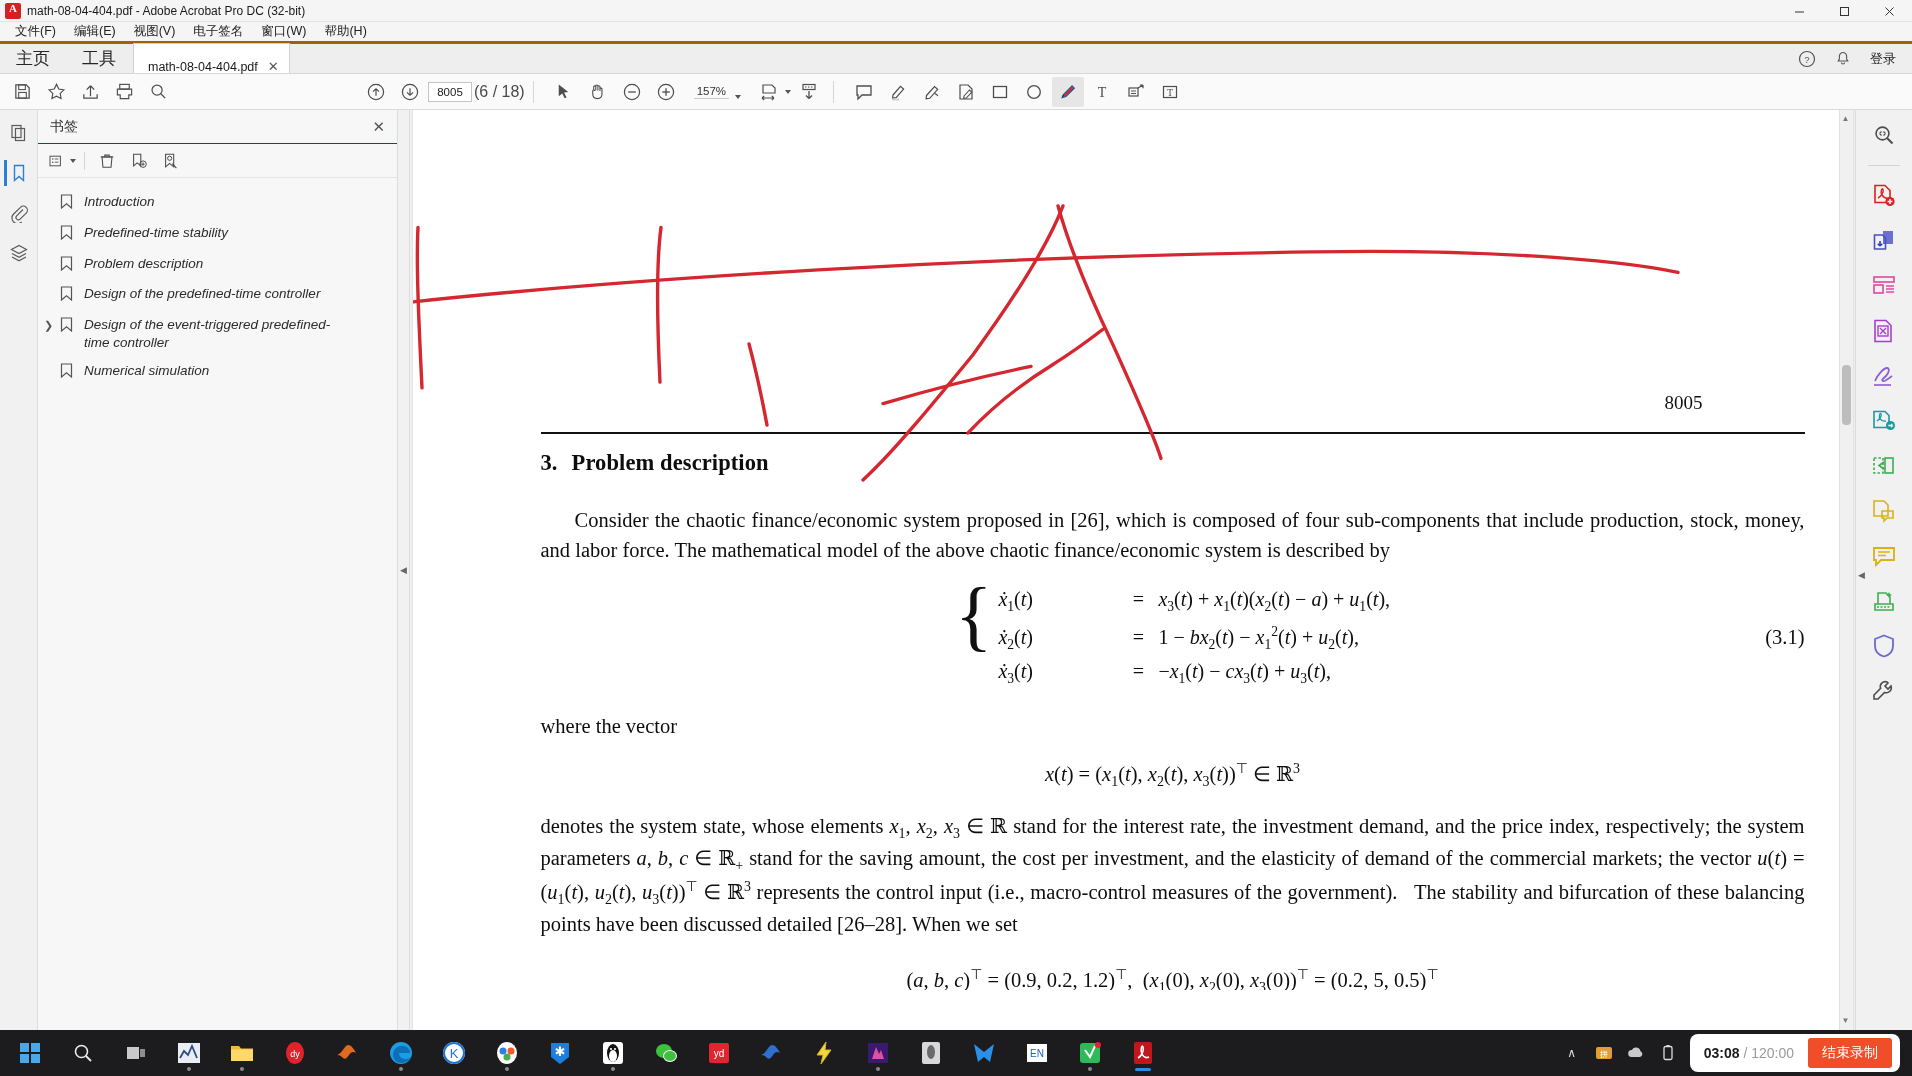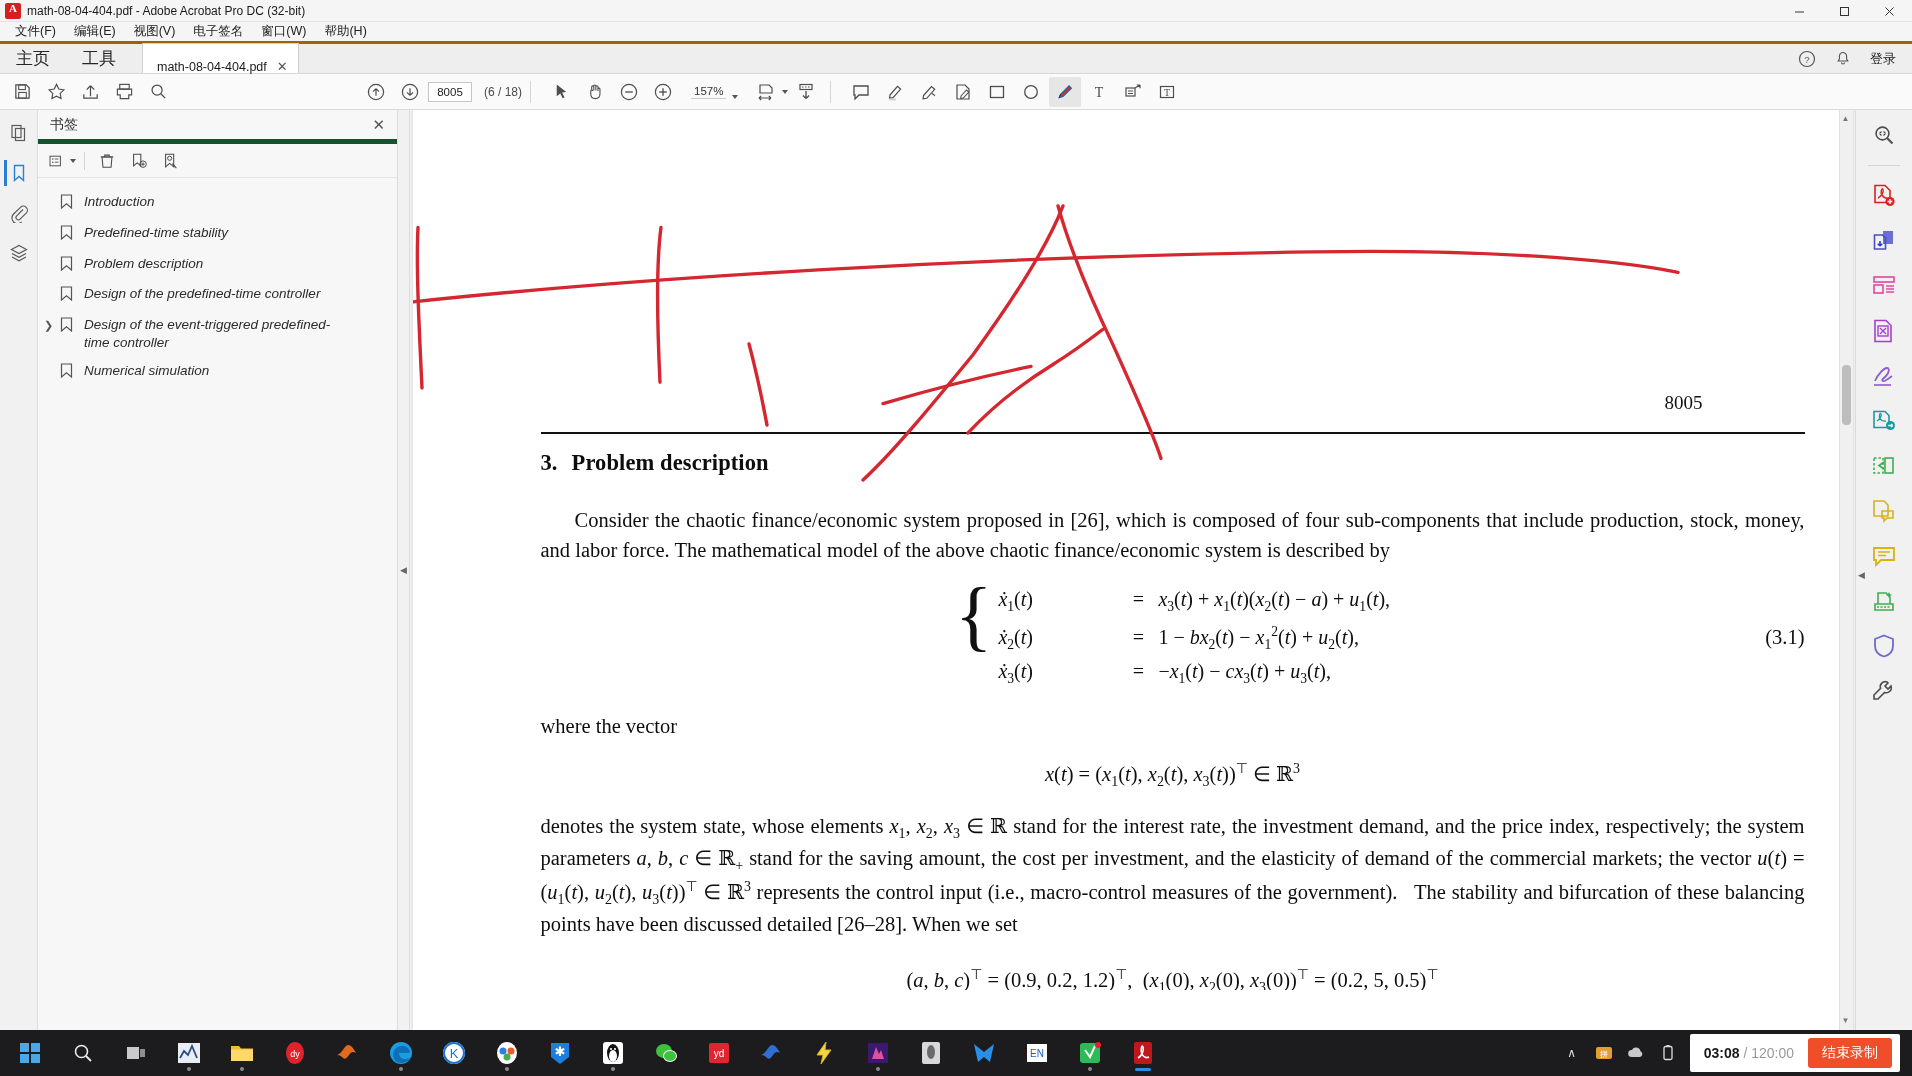--- a/index.html
+++ b/index.html
@@ -35,58 +35,58 @@
   .menubar .mi { font-size: 12.5px; color: #202020; padding: 2px 9px; white-space: nowrap; }
 
   
   .tabstrip { height: 30px; background: #eeeeee; display: flex; align-items: flex-end;
               flex: 0 0 30px; position: relative; border-bottom: 1px solid #d7d7d7; }
   .tabstrip .navitem { font-size: 17px; color: #262626; padding: 0 16px; height: 30px;
                        display: flex; align-items: center; white-space: nowrap;}
   .tabstrip .doctab {
     height: 30px; background: #ffffff; border: 1px solid #d0d0d0; border-bottom: none;
     display: flex; align-items: center; padding: 16px 10px 0 14px; font-size: 12.5px;
-    color: #1a1a1a; margin-left: 10px; min-width: 150px; white-space: nowrap;
+    color: #1a1a1a; margin-left: 1px; min-width: 150px; white-space: nowrap;
   }
   .doctab .x { margin-left: 10px; font-size: 13px; color: #555; }
   .tabright { position:absolute; right: 0; top:0; height:30px; display:flex; align-items:center; gap:18px; padding-right:16px;}
   .tabright .ricon { width: 18px; height: 18px; color: #555; display:flex; align-items:center; justify-content:center;}
   .tabright .login { font-size: 13px; color: #1a1a1a; }
 
   
   .toolbar { height: 36px; background: #fafafa; border-bottom: 1px solid #dadada;
              display: flex; align-items: center; flex: 0 0 36px; position: relative;}
   .tb-left { display: flex; align-items: center; gap: 2px; padding-left: 6px; }
   .tbtn { width: 32px; height: 30px; display: flex; align-items: center; justify-content: center;
           color: #4d4d4d; }
   .tbtn svg { display: block; }
   .sep { width: 1px; height: 22px; background: #d5d5d5; margin: 0 8px; }
   .pagebox {
     width: 44px; height: 20px; border: 1px solid #c5c5c5; background: #fff;
     font-size: 11.5px; color: #222; display: flex; align-items: center; justify-content: center;
   }
-  .pagecount { font-size: 12px; color: #4a4a4a; margin-left: 10px; white-space: nowrap;}
+  .pagecount { font-size: 16px; color: #4a4a4a; white-space: nowrap;}
   .zoomval { font-size: 11.5px; color: #333; border-bottom: 1px solid #c9c9c9; padding: 0 3px 1px 3px; }
   .caret { width: 0; height: 0; border-left: 3.5px solid transparent; border-right: 3.5px solid transparent;
            border-top: 4px solid #555; margin-left: 6px; }
   .tbtn.active { background: #e6e6e6; border-radius: 2px; }
 
   
   .body { flex: 1 1 auto; display: flex; min-height: 0; background: #f1f1f1; position: relative;}
 
   
   .navrail { width: 38px; background: #f1f1f1; border-right: 1px solid #dcdcdc;
              display: flex; flex-direction: column; align-items: center; padding-top: 10px; gap: 14px; flex:0 0 38px;}
   .navrail .nicon { width: 26px; height: 26px; display: flex; align-items: center; justify-content: center; color: #5a5a5a;}
   .navrail .nicon.sel { border-left: 3px solid #2c7fd4; margin-left:-3px; color:#2c7fd4;}
 
   
   .bmpanel { width: 360px; background: #f7f7f7; border-right: 1px solid #dcdcdc; display:flex; flex-direction:column; flex:0 0 360px;}
   .bmhead { height: 34px; display: flex; align-items: center; padding: 0 12px;
-            font-size: 14px; color: #333; border-bottom: 5px solid #14532d; position: relative;}
+            font-size: 14px; color: #333; border-bottom: 1px solid #14532d; position: relative;}
   .bmhead .closex { position: absolute; right: 12px; font-size: 15px; color: #555; }
   .bmtools { height: 34px; display: flex; align-items: center; gap: 4px; padding: 0 10px;
              border-bottom: 1px solid #e4e4e4;}
   .bmtools .bt { width: 28px; height: 26px; display:flex; align-items:center; justify-content:center; color:#4d4d4d;}
   .bmtools .bsep { width:1px; height:18px; background:#d5d5d5; margin: 0 4px;}
   .bmlist { padding-top: 10px; overflow: hidden; }
   .bmitem { display: flex; align-items: flex-start; padding: 5px 8px 5px 22px; font-size: 13.5px;
             color: #2b2b2b; line-height: 1.32; position: relative;}
   .bmitem .bmflag { flex: 0 0 16px; margin-right: 8px; color: #555; margin-top: 1px;}
   .bmitem .arrow { position: absolute; left: 6px; top: 7px; font-size: 11px; color: #555; }
@@ -143,21 +143,21 @@
   .taskbar { height: 46px; background: #1c1c1e; flex: 0 0 46px; display: flex; align-items: center;
              position: relative; }
   .tbicons { display: flex; align-items: center; gap: 13px; padding-left: 10px; }
   .tbi { width: 40px; height: 40px; display: flex; align-items: center; justify-content: center; position: relative;}
   .tbi .dot { position: absolute; bottom: 2px; left: 50%; transform: translateX(-50%);
               width: 4px; height: 4px; border-radius: 50%; background: #8a8a8a; }
   .tbi.win .g { display: grid; grid-template-columns: 9px 9px; grid-template-rows: 9px 9px; gap: 2.5px;}
   .tbi.win .g i { background: #4aa7e8; display:block; }
   .trayzone { position: absolute; right: 0; top: 0; height: 46px; display: flex; align-items: center; gap: 12px; padding-right: 6px;}
   .trayzone .ti { width: 20px; height: 20px; display:flex; align-items:center; justify-content:center; color:#ddd; font-size:12px;}
-  .recwidget { height: 38px; background: #ffffff; border-radius: 2px; display: flex; align-items: center;
+  .recwidget { height: 38px; background: #ffffff; border-radius: 8px; display: flex; align-items: center;
                padding: 0 8px 0 14px; gap: 14px; margin-right: 6px; }
   .rectime { font-size: 14px; color: #1a1a1a; font-weight: bold; white-space: nowrap;}
   .rectime .tot { color: #9a9a9a; font-weight: normal; }
   .recbtn { background: #f04e28; color: #fff; font-size: 14px; padding: 6px 14px; border-radius: 3px; white-space: nowrap;}
 </style>
 </head>
 <body>
 
 <div class="app">
 

